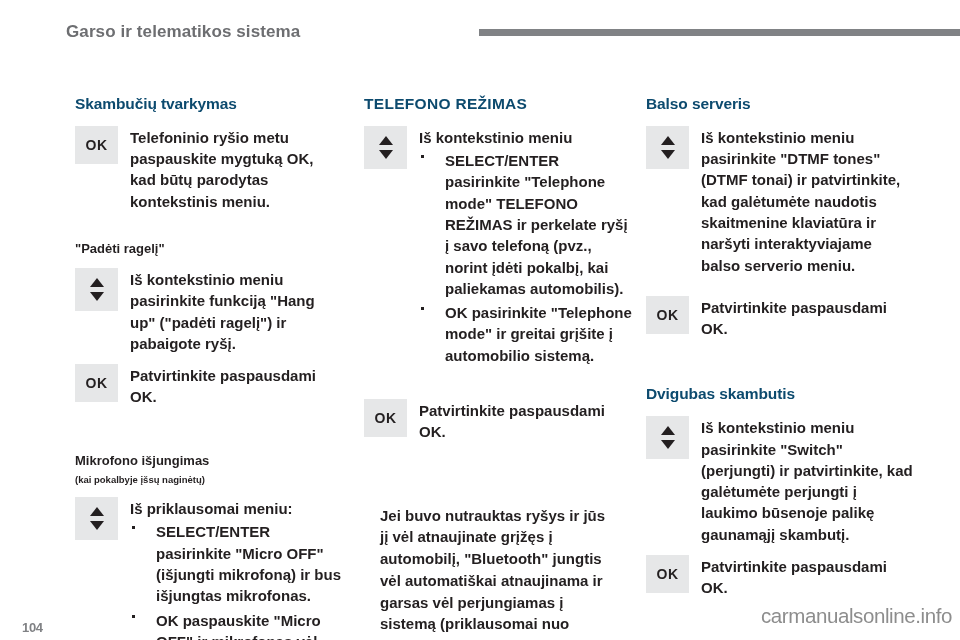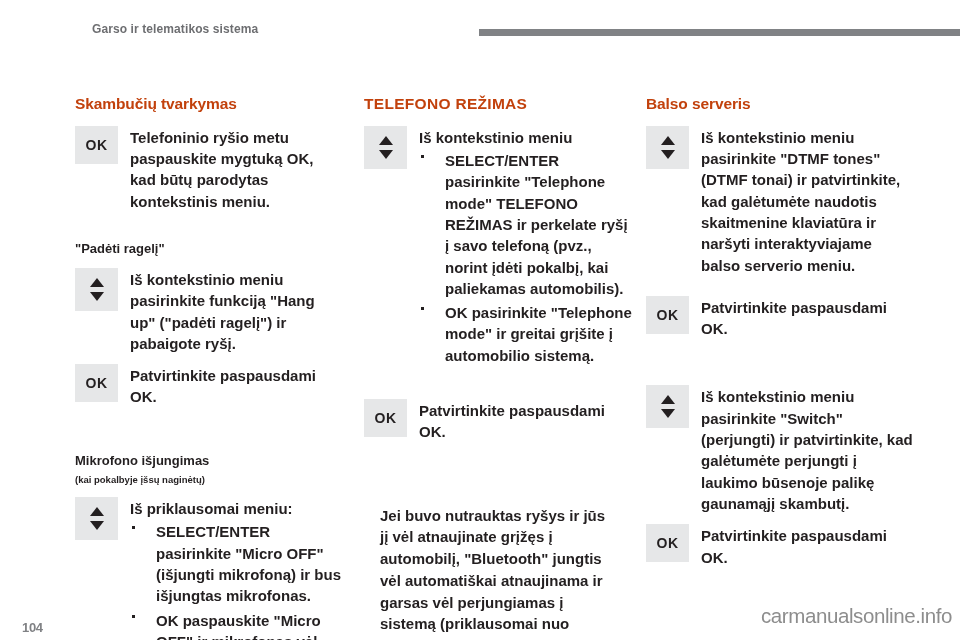--- a/index.html
+++ b/index.html
@@ -19,23 +19,23 @@
   
   .page-header {
     position: absolute;
     left: 0;
     top: 0;
     width: 960px;
     height: 48px;
   }
   .header-title {
     position: absolute;
-    left: 92px;
+    left: 66px;
     top: 22px;
-    font-size: 12px;
+    font-size: 17px;
     font-weight: bold;
     color: #6d6e71;
     letter-spacing: 0.1px;
     white-space: nowrap;
   }
   .header-rule {
     position: absolute;
     left: 479px;
     top: 29px;
     width: 481px;
@@ -50,21 +50,21 @@
     width: 268px;
   }
   .col-left   { left: 75px;  }
   .col-mid    { left: 364px; }
   .col-right  { left: 646px; }
 
   
   .section-title {
     font-size: 15.5px;
     font-weight: bold;
-    color: #c2410c;
+    color: #0c4a6e;
     margin: 0 0 13px 0;
     line-height: 1.15;
     letter-spacing: -0.1px;
   }
   .section-title.mid-title {
     letter-spacing: 0.3px;
   }
   .sub-title {
     font-size: 13px;
     font-weight: bold;
@@ -288,20 +288,21 @@
 
   <div class="spacer-sm"></div>
 
   <div class="instr-row">
     <div class="icon-box ok-box">OK</div>
     <div class="instr-text">Patvirtinkite paspausdami OK.</div>
   </div>
 
   <div class="spacer-lg"></div>
 
+  <h2 class="section-title">Dvigubas skambutis</h2>
 
   <div class="instr-row">
     <div class="icon-box arrows-box">
       <div class="tri tri-up"></div>
       <div class="tri tri-down"></div>
     </div>
     <div class="instr-text">Iš kontekstinio meniu pasirinkite "Switch" (perjungti) ir patvirtinkite, kad galėtumėte perjungti į laukimo būsenoje palikę gaunamąjį skambutį.</div>
   </div>
 
   <div class="instr-row">

